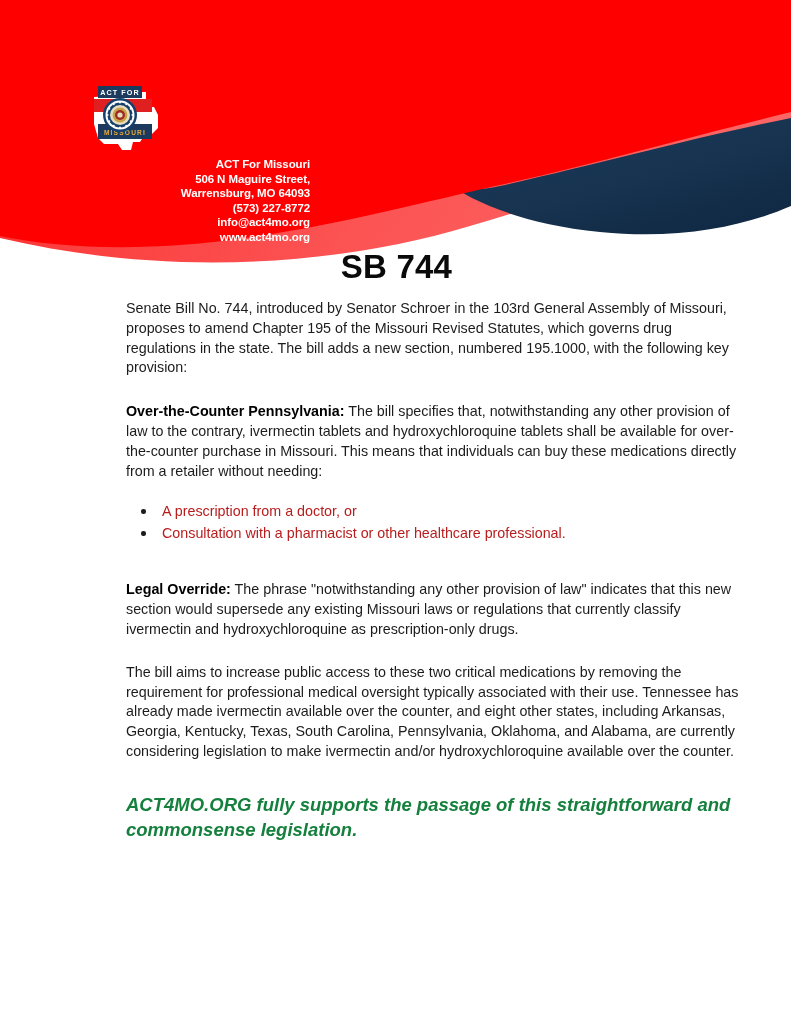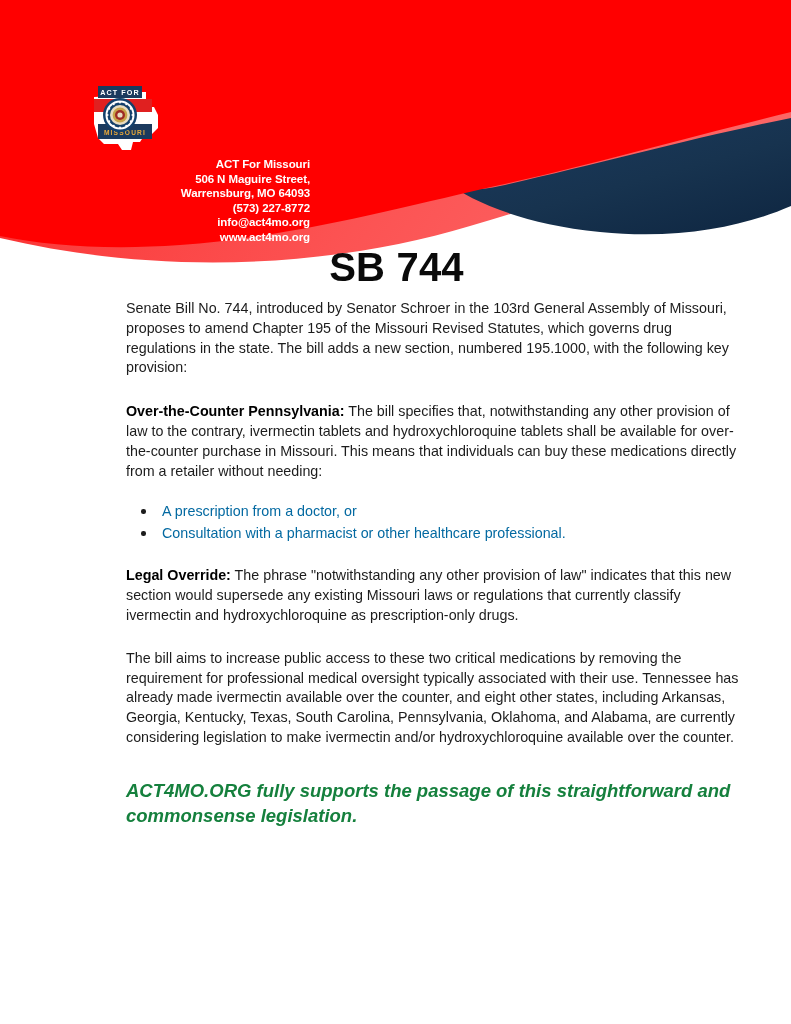--- a/index.html
+++ b/index.html
@@ -72,21 +72,21 @@
   
   #doc-body {
     position: absolute;
     left: 0;
     top: 246px;
     width: 791px;
   }
   #doc-title {
     text-align: center;
     font-family: "Liberation Sans", sans-serif;
-    font-size: 40px;
+    font-size: 33px;
     font-weight: bold;
     color: #0a0a0a;
     letter-spacing: 0.2px;
     margin: 0;
     padding: 0 0 0 2px;
     line-height: 42px;
   }
   .content-col {
     margin: 0 auto;
     width: 616px;
@@ -101,34 +101,34 @@
     color: #1c1c1c;
     margin: 0;
     text-align: left;
   }
   .para .lead {
     font-weight: bold;
     color: #000000;
   }
   .para-gap-1 { margin-top: 11px; }
   .para-gap-2 { margin-top: 24px; }
-  .para-gap-3 { margin-top: 22px; }
+  .para-gap-3 { margin-top: 36px; }
   .para-gap-4 { margin-top: 23px; }
 
   ul.bullets {
     margin: 19px 0 0 0;
     padding: 0;
     list-style: none;
   }
   ul.bullets li {
     position: relative;
     font-family: "Liberation Sans", sans-serif;
     font-size: 14.3px;
     line-height: 22px;
-    color: #0369a1;
+    color: #b91c1c;
     padding-left: 36px;
   }
   ul.bullets li .bullet-dot {
     position: absolute;
     left: 15px;
     top: 9px;
     width: 4.5px;
     height: 4.5px;
     border-radius: 50%;
     background: #1c1c1c;

